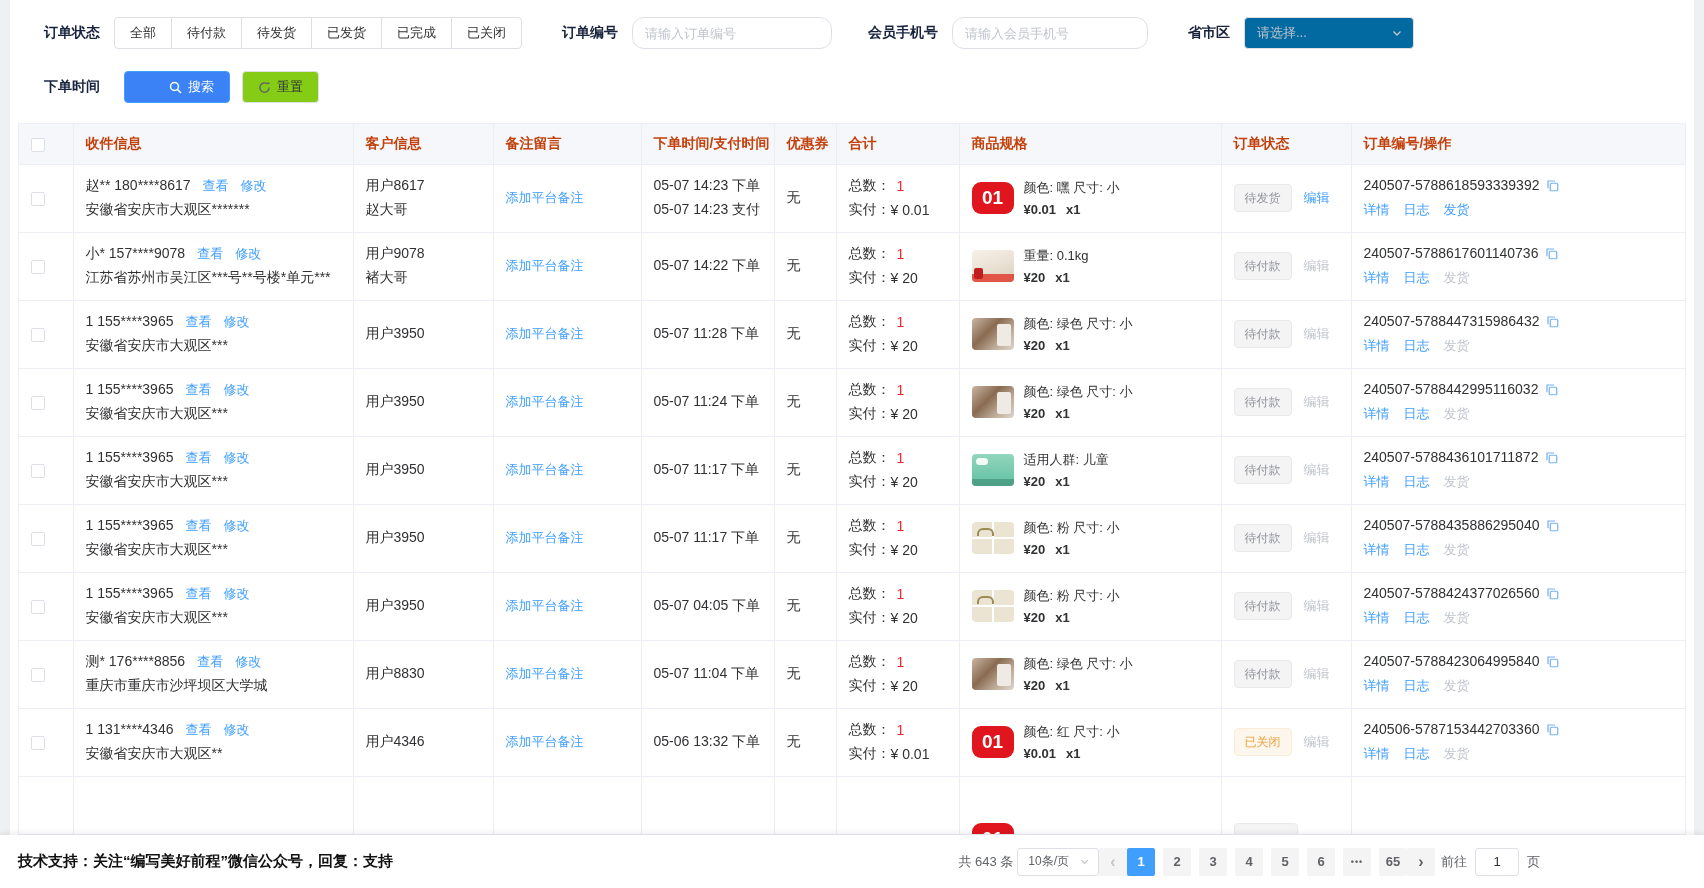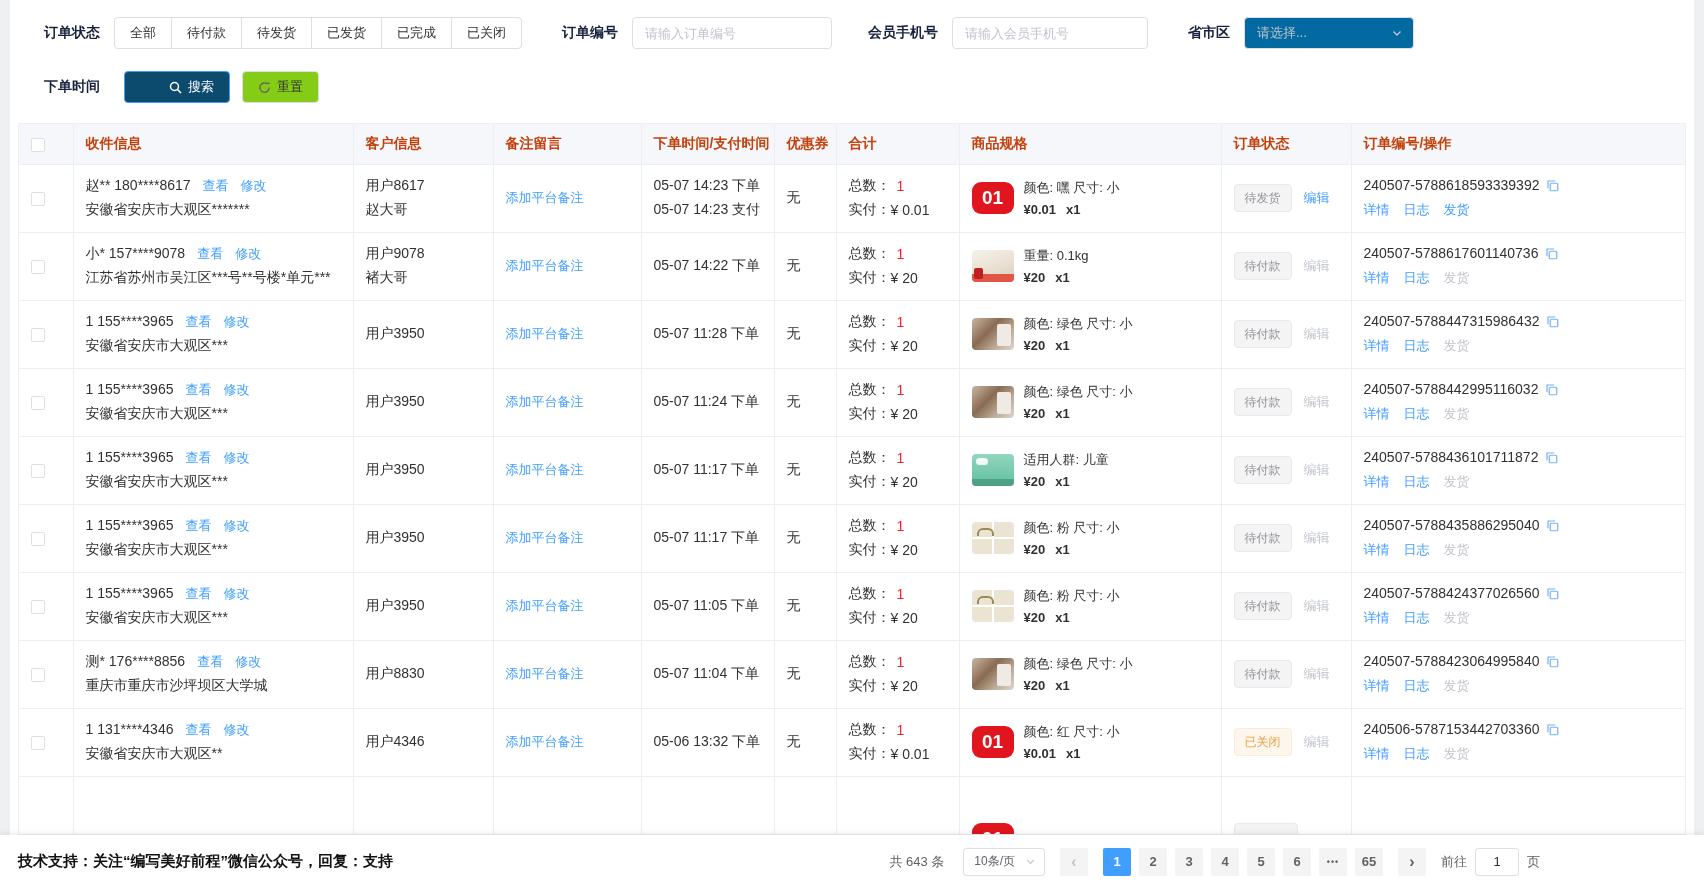--- a/index.html
+++ b/index.html
@@ -11,33 +11,33 @@
   .filters{padding:17px 0 0 34px;}
   .filter-row{display:flex;align-items:center;}
   .filter-row.second{margin-top:22px;}
   .f-label{font-size:14px;font-weight:bold;color:#17233d;margin-right:14px;white-space:nowrap;}
   .ml40{margin-left:40px;}.ml36{margin-left:36px;}.ml10{margin-left:10px;}.ml12{margin-left:12px;}
   .btn-group{display:inline-flex;}
   .seg{height:32px;padding:0 15px;background:#fff;border:1px solid #dcdfe6;margin-left:-1px;
     font-size:13px;color:#303133;display:flex;align-items:center;cursor:pointer;}
   .seg:first-child{border-radius:4px 0 0 4px;margin-left:0;}
   .seg:last-child{border-radius:0 4px 4px 0;}
-  .text-input{height:32px;width:200px;border:1px solid #dcdfe6;border-radius:4px;padding:0 12px;
+  .text-input{height:32px;width:200px;border:1px solid #dcdfe6;border-radius:12px;padding:0 12px;
     font-size:13px;color:#303133;outline:none;}
   input::placeholder{color:#c0c4cc;}
   .select-box{height:32px;width:170px;border:1px solid #dcdfe6;border-radius:4px;display:flex;
     align-items:center;justify-content:space-between;padding:0 10px 0 12px;background:#0369a1;cursor:pointer;}
   .select-ph{color:#c0c4cc;font-size:13px;}
   .date-range{width:362px;height:32px;border:1px solid #dcdfe6;border-radius:4px;display:flex;
     align-items:center;padding:0 12px;background:#fff;}
   .date-input{flex:1;border:none;outline:none;text-align:center;font-size:13px;min-width:0;background:transparent;}
   .date-sep{font-size:13px;color:#303133;font-weight:bold;padding:0 4px;}
   .btn{height:32px;border-radius:4px;font-size:13px;display:inline-flex;align-items:center;gap:6px;
     padding:0 15px;cursor:pointer;border:1px solid #dcdfe6;background:#84cc16;color:#303133;}
-  .btn.primary{background:#0c4a6e;border-color:#409eff;color:#fff;padding-left:44px;}
+  .btn.primary{background:#3b82f6;border-color:#409eff;color:#fff;padding-left:44px;}
   .icon{display:inline-flex;align-items:center;}
   
   .table-wrap{margin:20px 8px 0;border:1px solid #ebeef5;height:712px;overflow:hidden;background:#fff;}
   table{border-collapse:collapse;table-layout:fixed;width:100%;}
   th,td{border-right:1px solid #ebeef5;border-bottom:1px solid #ebeef5;padding:8px 12px;
     font-size:14px;color:#303133;text-align:left;vertical-align:middle;overflow:hidden;white-space:nowrap;}
   th:last-child,td:last-child{border-right:none;}
   thead th{background:#f6f7fa;height:40px;padding:0 12px;font-weight:bold;color:#c2410c;}
   tbody tr{height:68px;}
   .checkbox{width:14px;height:14px;border:1px solid #dcdfe6;border-radius:2px;background:#fff;
@@ -76,32 +76,32 @@
   .spec-line{font-size:13px;color:#303133;}
   .price-line{font-weight:bold;margin-top:5px;display:flex;gap:10px;font-size:13px;}
   .order-line{display:flex;align-items:flex-end;gap:6px;}
   .ops-line{margin-top:8px;display:flex;gap:14px;}
   tfoot td{vertical-align:top;padding-top:46px;border-bottom:none;}
   
   .footer{position:absolute;left:0;bottom:0;width:1704px;height:53px;background:#fff;z-index:5;
     box-shadow:0 -2px 6px rgba(0,0,0,.08);display:flex;align-items:center;justify-content:space-between;
     padding:0 164px 0 18px;}
   .support{font-size:15px;font-weight:bold;color:#111;}
-  .pagination{display:flex;align-items:center;gap:15px;}
+  .pagination{display:flex;align-items:center;gap:0;}
   .total-text{font-size:13px;color:#606266;margin-right:4px;}
   .size-select{height:28px;border:1px solid #dcdfe6;border-radius:3px;display:flex;align-items:center;
     gap:10px;padding:0 8px 0 10px;font-size:12px;color:#606266;background:#fff;cursor:pointer;}
   .page-list{display:flex;align-items:center;gap:8px;}
   .page-btn{min-width:28px;height:28px;border-radius:2px;background:#f4f4f5;color:#606266;font-size:13px;
     font-weight:bold;display:flex;align-items:center;justify-content:center;cursor:pointer;border:none;padding:0 4px;}
   .page-btn.active{background:#409eff;color:#fff;}
   .page-btn.more{font-size:9px;letter-spacing:1px;}
   .page-btn.nav{font-size:16px;}
   .page-btn.nav.disabled{color:#c0c4cc;cursor:default;}
-  .jump{display:flex;align-items:center;gap:8px;font-size:13px;color:#606266;}
+  .jump{display:flex;align-items:center;gap:8px;font-size:13px;color:#606266;margin-left:6px;}
   .jump-input{width:44px;height:28px;border:1px solid #dcdfe6;border-radius:3px;text-align:center;
     font-size:13px;outline:none;color:#303133;}
 </style>
 </head>
 <body>
 
 <div class="content">
 
   <div class="filters">
     <div class="filter-row">
@@ -571,21 +571,21 @@
       <div class="line2">安徽省安庆市大观区***</div>
     </td>
     <td>
       <div>用户3950</div>
 
     </td>
     <td>
       <span class="link">添加平台备注</span>
     </td>
     <td>
-      <div>05-07 11:05 下单</div>
+      <div>05-07 04:05 下单</div>
 
     </td>
     <td><span>无</span></td>
     <td>
       <div class="pair-line">
                 <span>总数：</span>
                 <span class="red">1</span>
               </div>
       <div class="pair-line">
                 <span>实付：</span>

